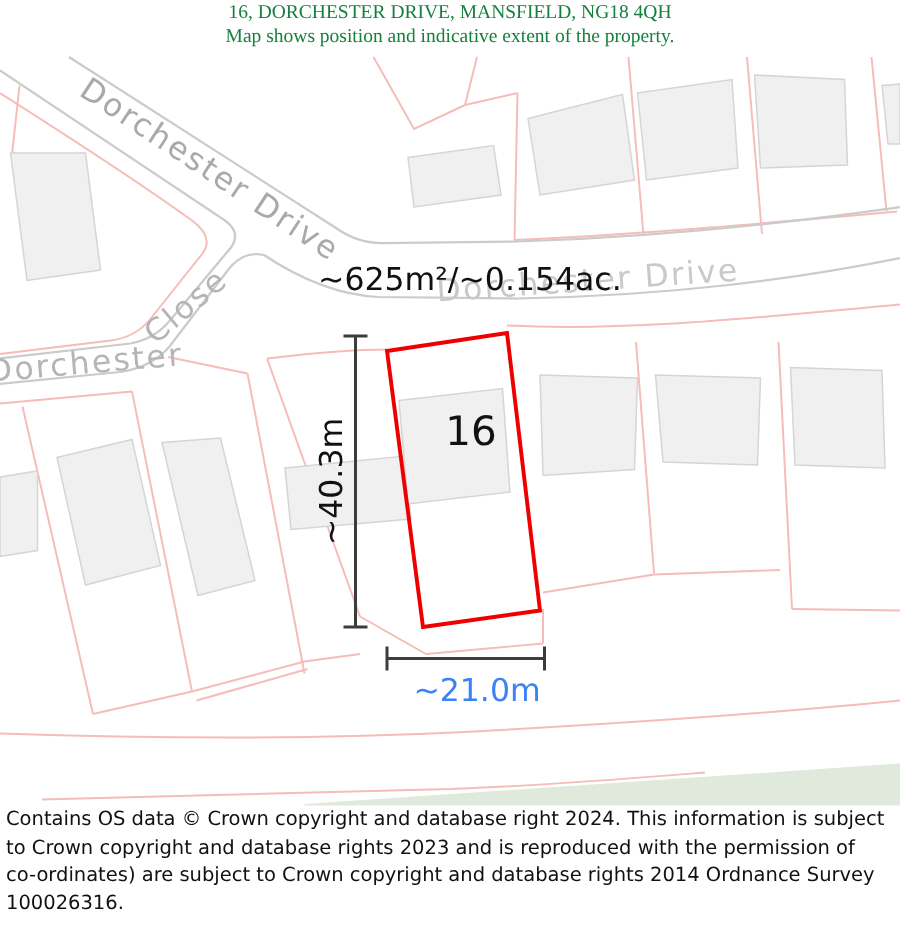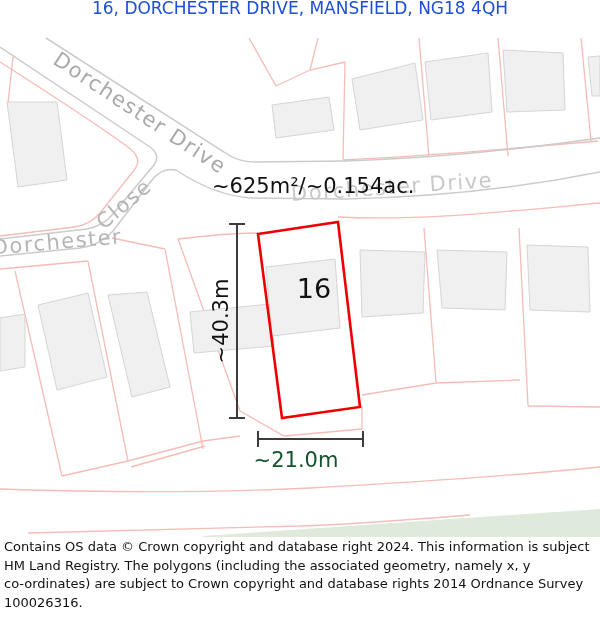--- a/index.html
+++ b/index.html
@@ -1,31 +1,31 @@
 <!DOCTYPE html>
 <html><head>
 <meta charset="utf-8">
 <style>
   html,body{margin:0;padding:0;background:#ffffff;}
   body{width:600px;height:625px;overflow:hidden;position:relative;
        font-family:"DejaVu Sans","Liberation Sans",sans-serif;color:#111;}
   .abs{position:absolute;}
   
   #header{left:0;top:0;width:600px;text-align:center;line-height:16px;}
-  .hline{font-size:17px;color:#1d4ed8;}
+  .hline{font-size:13px;color:#15803d;font-family:Liberation Serif, serif;}
   
   #map{left:0;top:0;width:600px;height:625px;}
   svg{position:absolute;left:0;top:0;}
   
   .maplabel{position:absolute;white-space:nowrap;}
   #area-label{left:212px;top:174px;font-size:21px;color:#111;}
   #plot-16{left:314px;top:288px;font-size:27px;color:#111;transform:translate(-50%,-50%);}
   #dim-v-label{left:221px;top:321px;font-size:21px;color:#111;
                transform:translate(-50%,-50%) rotate(-90deg);}
-  #dim-h-label{left:296px;top:460px;font-size:21px;color:#14532d;transform:translate(-50%,-50%);}
+  #dim-h-label{left:318px;top:460px;font-size:21px;color:#3b82f6;transform:translate(-50%,-50%);}
   .roadlabel{font-size:21px;letter-spacing:1.5px;}
   #lbl-drive-diag{left:140px;top:113px;color:#a9a9a9;
                   transform:translate(-50%,-50%) rotate(33.5deg);}
   #lbl-drive-horiz{left:392px;top:187px;color:#c9c9c9;
                   transform:translate(-50%,-50%) rotate(-4deg);}
   #lbl-close-horiz{left:57px;top:242px;color:#b5b5b5;
                   transform:translate(-50%,-50%) rotate(-5deg);}
   #lbl-close-diag{left:124px;top:204px;color:#b5b5b5;
                   transform:translate(-50%,-50%) rotate(-40deg);}
   
@@ -110,20 +110,21 @@
   <div class="maplabel roadlabel" id="lbl-close-diag">Close</div>
 
   <div class="maplabel" id="area-label">~625m²/~0.154ac.</div>
   <div class="maplabel" id="plot-16">16</div>
   <div class="maplabel" id="dim-v-label">~40.3m</div>
   <div class="maplabel" id="dim-h-label">~21.0m</div>
 </div>
 
 <div id="header" class="abs">
   <div class="hline">16, DORCHESTER DRIVE, MANSFIELD, NG18 4QH</div>
+  <div class="hline">Map shows position and indicative extent of the property.</div>
 </div>
 
 <div id="footer" class="abs">
   <div>Contains OS data © Crown copyright and database right 2024. This information is subject</div>
-  <div>HM Land Registry. The polygons (including the associated geometry, namely x, y</div>
+  <div>to Crown copyright and database rights 2023 and is reproduced with the permission of</div>
   <div>co-ordinates) are subject to Crown copyright and database rights 2014 Ordnance Survey</div>
   <div>100026316.</div>
 </div>
 
 </body></html>

